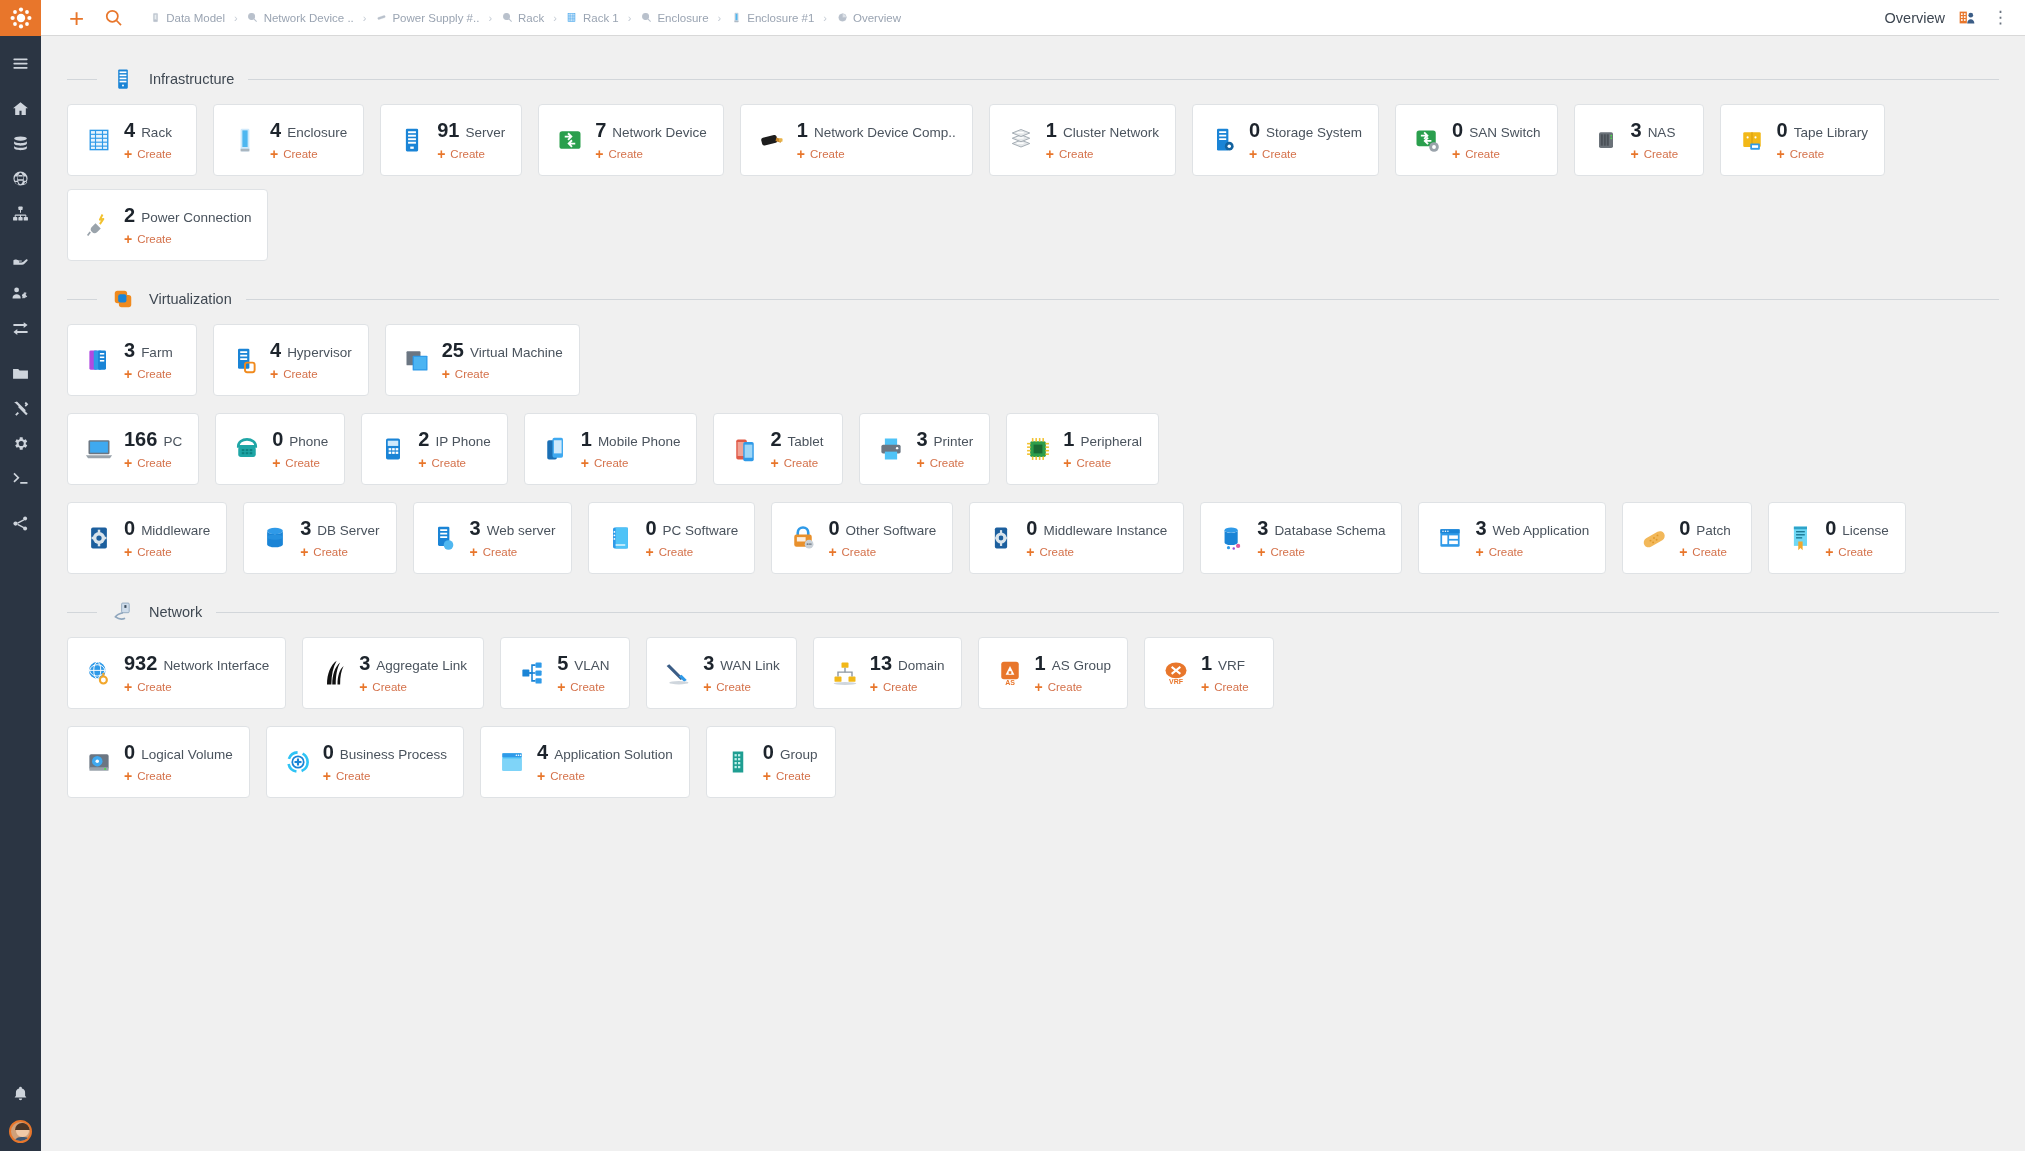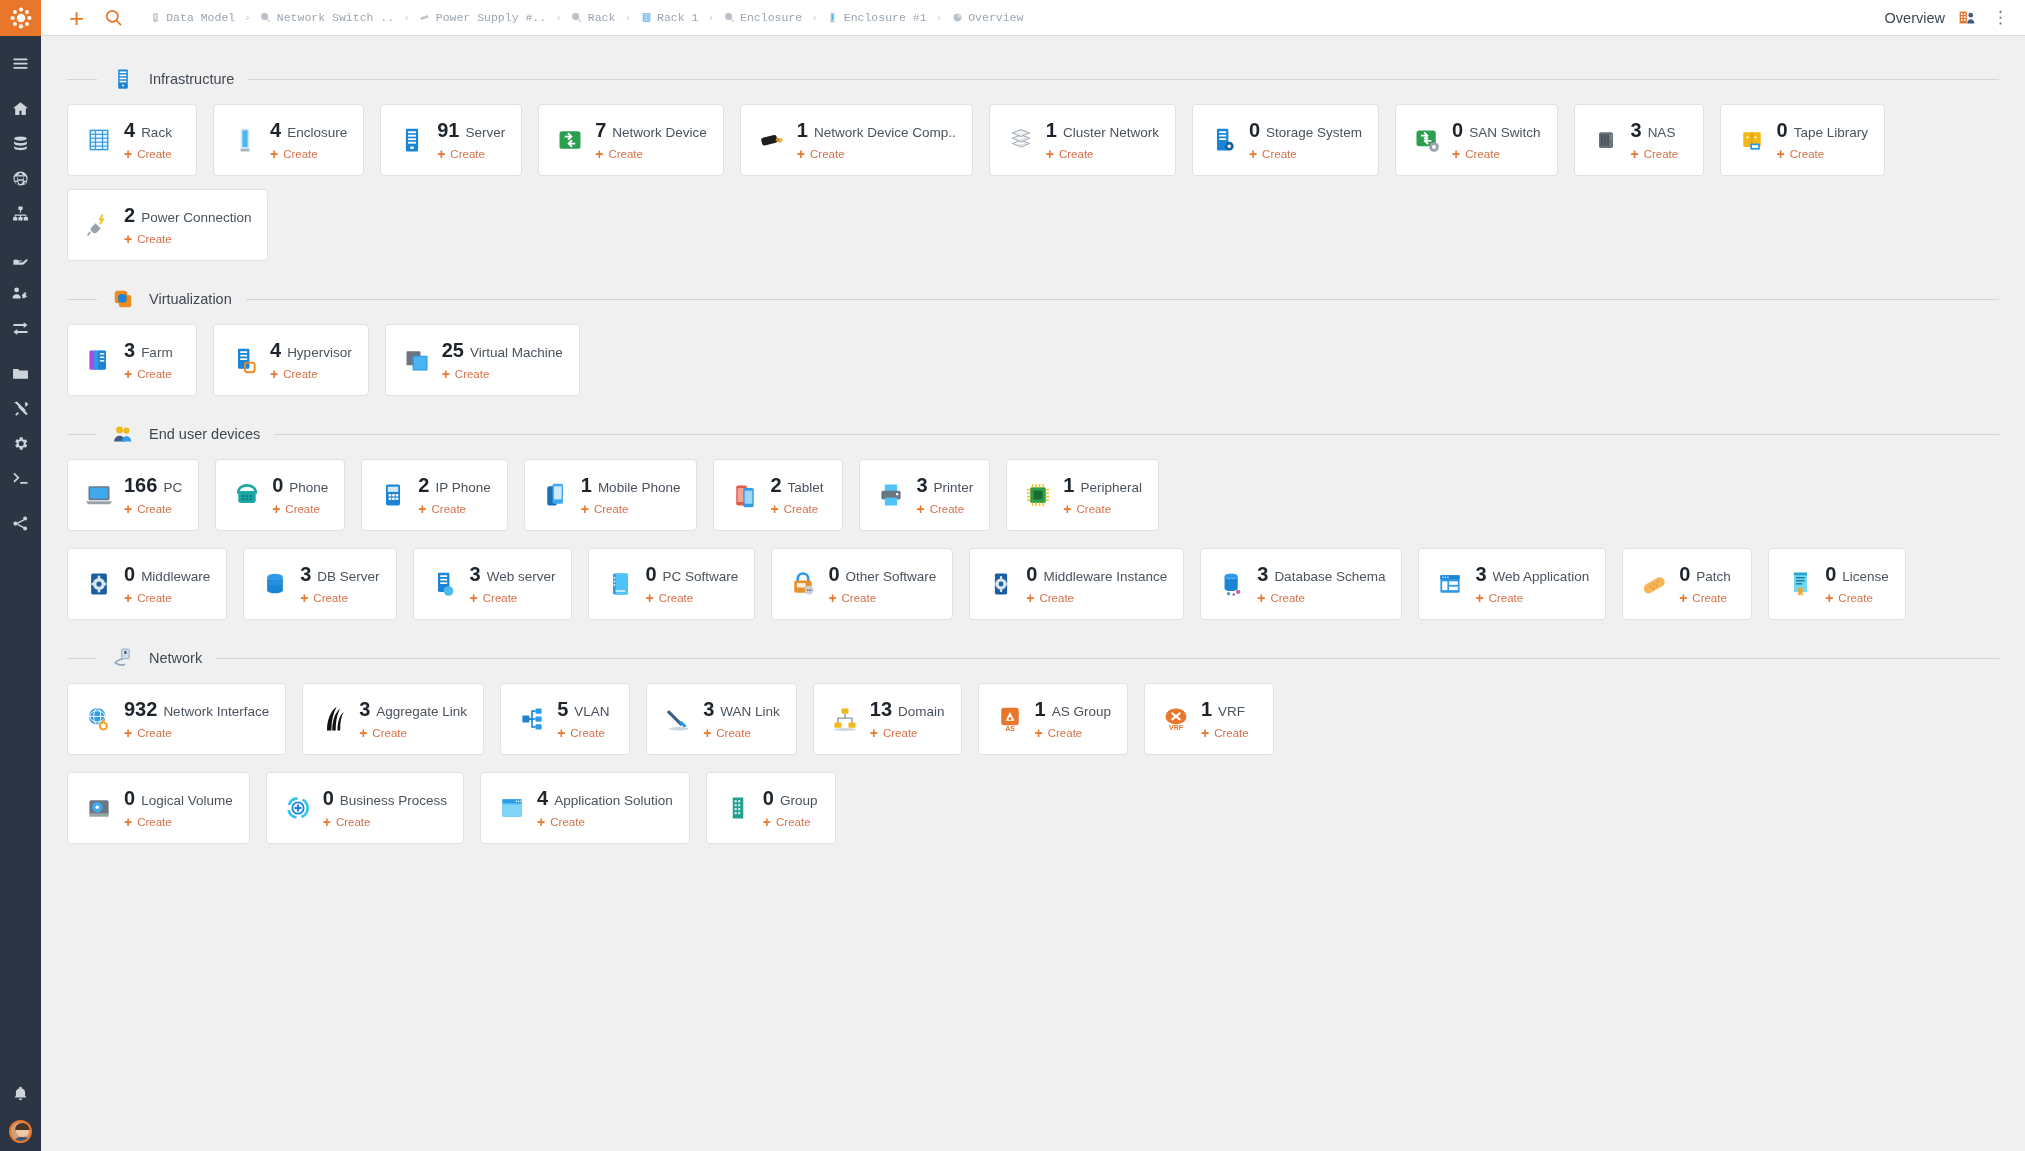--- a/index.html
+++ b/index.html
@@ -52,21 +52,21 @@
     height: 36px; background: #ffffff;
     border-bottom: 1px solid #d8d8d8;
     display: flex; align-items: center;
     flex: 0 0 36px;
     padding: 0 14px 0 14px;
   }
   .hdr-plus { color:#e8762b; font-size:26px; line-height:1; font-weight:400; margin-left:14px; margin-right:20px; cursor:pointer; }
   .hdr-search { margin-right: 26px; display:flex; align-items:center; cursor:pointer; }
   .hdr-search svg { width:19px; height:19px; stroke:#e8762b; fill:none; stroke-width:2.2; }
 
-  #breadcrumb { display:flex; align-items:center; font-size:11.5px; color:#9aa4b2; white-space:nowrap;font-family:Liberation Mono, monospace; }
+  #breadcrumb { display:flex; align-items:center; font-size:11.5px; color:#9aa4b2; white-space:nowrap; }
   .crumb { display:flex; align-items:center; cursor:pointer; }
   .crumb .ci { width:12px; height:12px; margin-right:5px; display:inline-flex; align-items:center; justify-content:center; }
   .crumb .ci svg { width:11px; height:11px; fill:#b9c1cc; stroke:#b9c1cc; }
   .crumb-sep { margin:0 9px; color:#c4cbd4; font-size:11px; }
 
   #header .right { margin-left:auto; display:flex; align-items:center; gap:14px; }
   #overview-title { font-size:14.5px; color:#3d4651; }
   .hdr-ico-btn { display:flex; align-items:center; cursor:pointer; }
   .hdr-ico-btn svg { width:17px; height:15px; }
   .kebab { font-size:17px; color:#6b7480; letter-spacing:0; line-height:1; cursor:pointer; padding:0 2px;}
@@ -265,21 +265,21 @@
           <span>Data Model</span>
         </span>
         <span class="crumb-sep">›</span>
         <span class="crumb">
           <span class="ci">
             <svg viewBox="0 0 24 24" fill="none" stroke="#b9c1cc" stroke-width="2.2">
               <circle cx="10" cy="10" r="6.5"></circle>
               <line x1="15" y1="15" x2="21" y2="21"></line>
             </svg>
           </span>
-          <span>Network Switch ..</span>
+          <span>Network Device ..</span>
         </span>
         <span class="crumb-sep">›</span>
         <span class="crumb">
           <span class="ci">
             <svg viewBox="0 0 32 32">
               <rect x="5" y="13" width="22" height="6" rx="2" fill="#b9c1cc" transform="rotate(-18 16 16)"></rect>
             </svg>
           </span>
           <span>Power Supply #..</span>
         </span>
@@ -708,33 +708,20 @@
               </div>
               <div class="tile-create">
                 <span class="plus">+</span>
                 <span>Create</span>
               </div>
             </div>
           </div>
         </div>
       </div>
       <div class="section">
-        <div class="sec-head">
-          <div class="sec-dash"></div>
-          <div class="sec-icon">
-            <svg viewBox="0 0 32 32">
-              <circle cx="11" cy="10" r="5" fill="#f2b818"></circle>
-              <path d="M3 27c0-5 3.6-8.5 8-8.5s8 3.5 8 8.5z" fill="#3b5d86"></path>
-              <circle cx="21" cy="11" r="4.5" fill="#f2b818"></circle>
-              <path d="M14 27c0-4.6 3.2-7.8 7-7.8s7 3.2 7 7.8z" fill="#2f9ae8"></path>
-            </svg>
-          </div>
-          <div class="sec-title">End user devices</div>
-          <div class="sec-line"></div>
-        </div>
         <div class="tiles">
           <div class="tile">
             <div class="tile-ico">
               <svg viewBox="0 0 32 32">
                 <rect x="4" y="6" width="24" height="16" rx="1.5" fill="#6b7682"></rect>
                 <rect x="5.8" y="7.6" width="20.4" height="12.6" fill="#3fa9f0"></rect>
                 <path d="M1 23h30l-2.5 3.5H3.5z" fill="#9aa3ab"></path>
               </svg>
             </div>
             <div class="tile-body">

